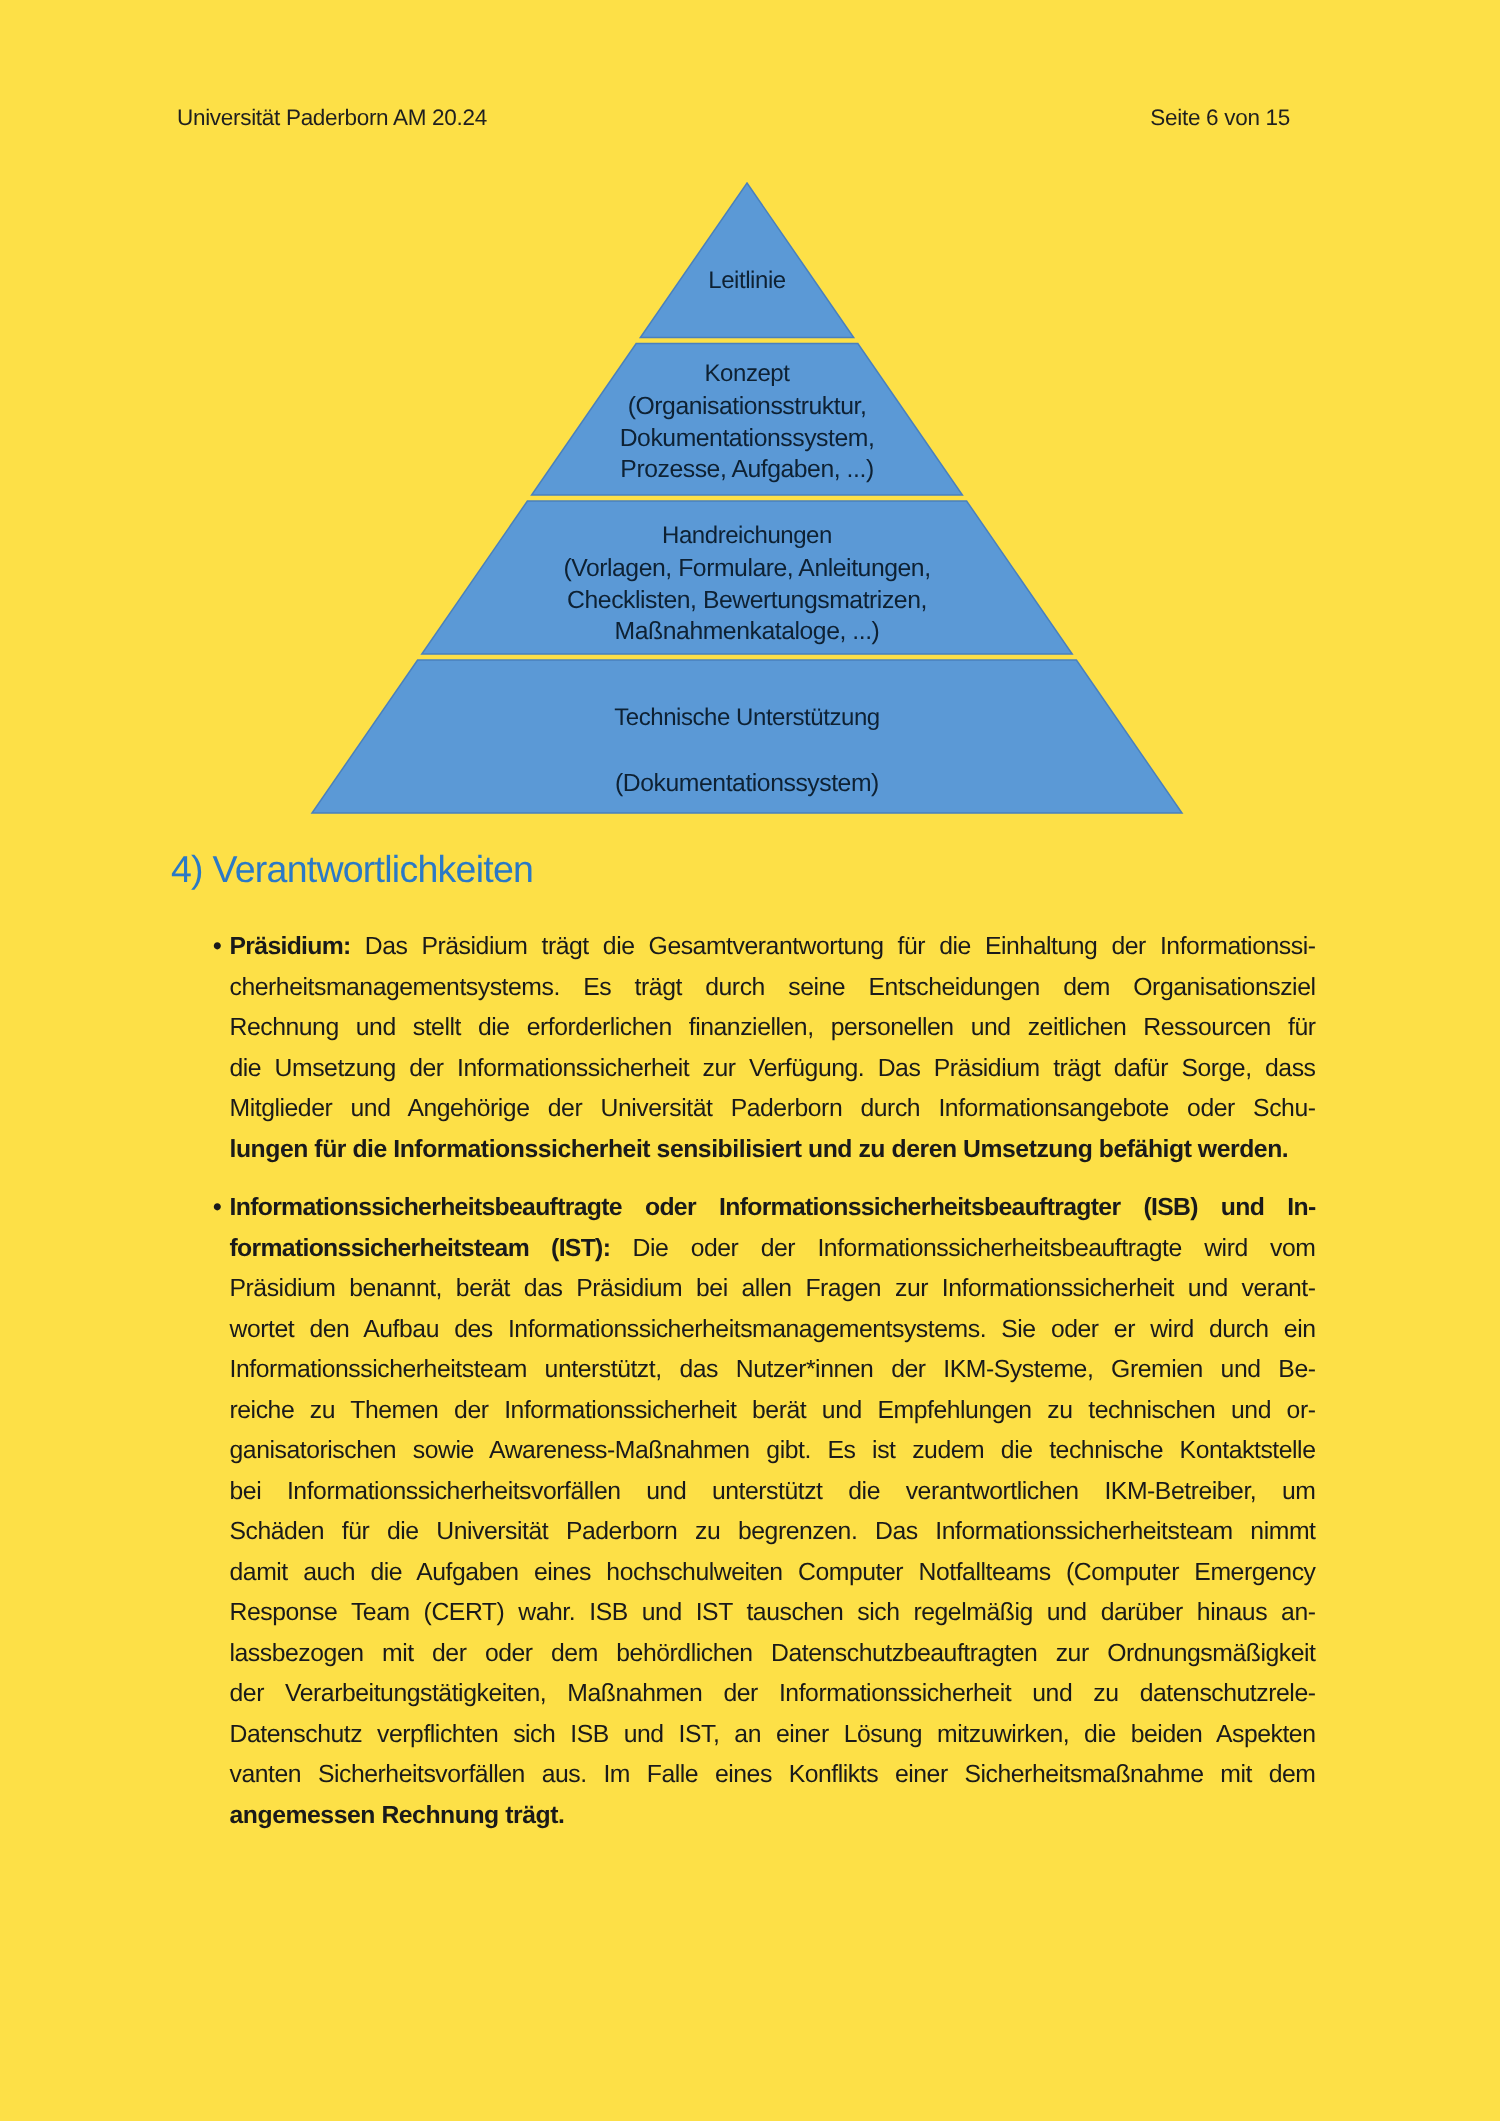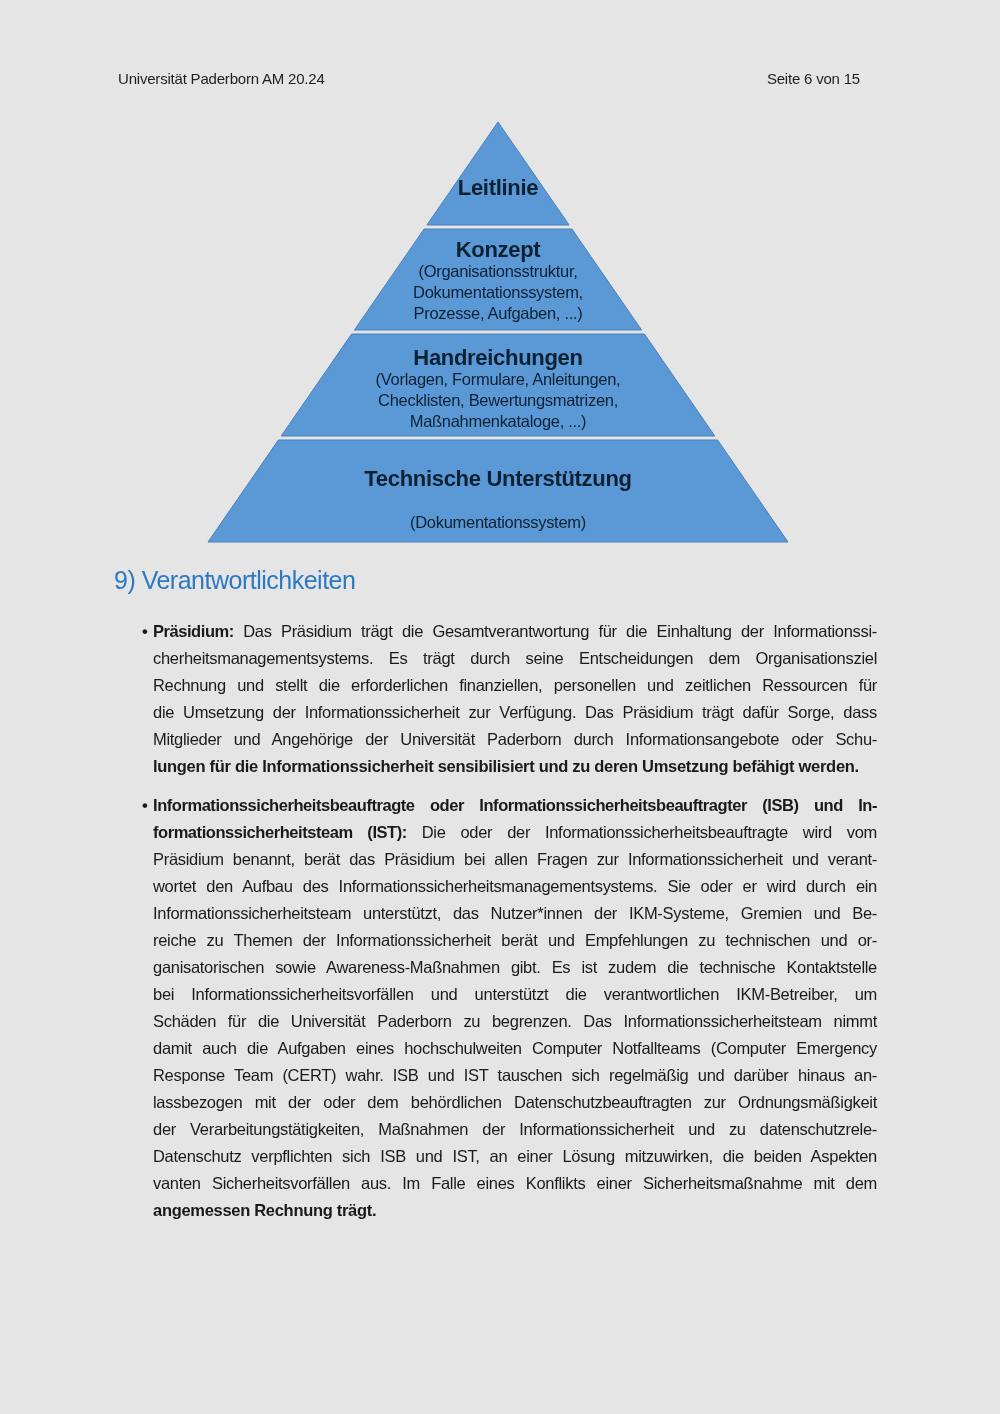--- a/index.html
+++ b/index.html
@@ -1,35 +1,35 @@
 <!DOCTYPE html>
 <html style="--accent: #2b79c6; --pyr-fill: #5b99d6; --pyr-border: #4a80bd; --pyr-text: #0e2133; --text: #1a1a1a;"><head>
 <meta charset="utf-8">
 <style>
   html,body{margin:0;padding:0;background:#fff;}
   .page{
-    position:relative;width:1000px;height:1414px;background:#e5e5e5;overflow:hidden;
+    position:relative;width:1000px;height:1414px;background:#fde047;overflow:hidden;
     font-family:"Liberation Sans", sans-serif;color:var(--text);
   }
   :root{
     --accent:#2b79c6;
     --pyr-fill:#5b99d6;
     --pyr-border:#4a80bd;
     --pyr-text:#0e2133;
     --text:#1a1a1a;
   }
   
   .header-left{position:absolute;left:118px;top:70px;font-size:15px;color:#1f1f1f;letter-spacing:-0.2px;}
   .header-right{position:absolute;right:140px;top:70px;font-size:15px;color:#1f1f1f;letter-spacing:-0.2px;}
 
   
   .pyramid{position:absolute;left:203px;top:120px;width:590px;height:424px;}
   .pyramid svg{position:absolute;left:0;top:0;}
   .pyramid polygon{fill:var(--pyr-fill);stroke:var(--pyr-border);stroke-width:1;}
-  .ptitle{position:absolute;width:100%;text-align:center;font-weight:700;font-size:22px;
+  .ptitle{position:absolute;width:100%;text-align:center;font-weight:400;font-size:16px;
           line-height:24px;color:var(--pyr-text);letter-spacing:-0.3px;}
   .psubs{position:absolute;width:100%;text-align:center;font-size:16.5px;color:var(--pyr-text);letter-spacing:-0.3px;}
   .psubs .tline{line-height:21px;text-align:center;}
   .pt1{top:56px;} 
   .pt2{top:118px;} .ps2{top:141px;}
   .pt3{top:226px;} .ps3{top:249px;}
   .pt4{top:347px;} .ps4{top:392px;}
 
   
   .heading{position:absolute;left:114px;top:566px;margin:0;font-size:25px;font-weight:400;
@@ -72,21 +72,21 @@
         <div class="tline"><span>(Vorlagen, Formulare, Anleitungen,</span></div>
         <div class="tline"><span>Checklisten, Bewertungsmatrizen,</span></div>
         <div class="tline last"><span>Maßnahmenkataloge, ...)</span></div>
       </div>
     <div class="ptitle pt4">Technische Unterstützung</div>
     <div class="psubs ps4">
         <div class="tline last"><span>(Dokumentationssystem)</span></div>
       </div>
   </div>
 
-  <h1 class="heading">9) Verantwortlichkeiten</h1>
+  <h1 class="heading">4) Verantwortlichkeiten</h1>
 
   <div class="content">
     <div class="para">
       <span class="dot">•</span>
       <div>
           <div class="tline"><b>Präsidium:</b><span> Das Präsidium trägt die Gesamtverantwortung für die Einhaltung der Informationssi-</span></div>
           <div class="tline"><span>cherheitsmanagementsystems. Es trägt durch seine Entscheidungen dem Organisationsziel</span></div>
           <div class="tline"><span>Rechnung und stellt die erforderlichen finanziellen, personellen und zeitlichen Ressourcen für</span></div>
           <div class="tline"><span>die Umsetzung der Informationssicherheit zur Verfügung. Das Präsidium trägt dafür Sorge, dass</span></div>
           <div class="tline"><span>Mitglieder und Angehörige der Universität Paderborn durch Informationsangebote oder Schu-</span></div>

